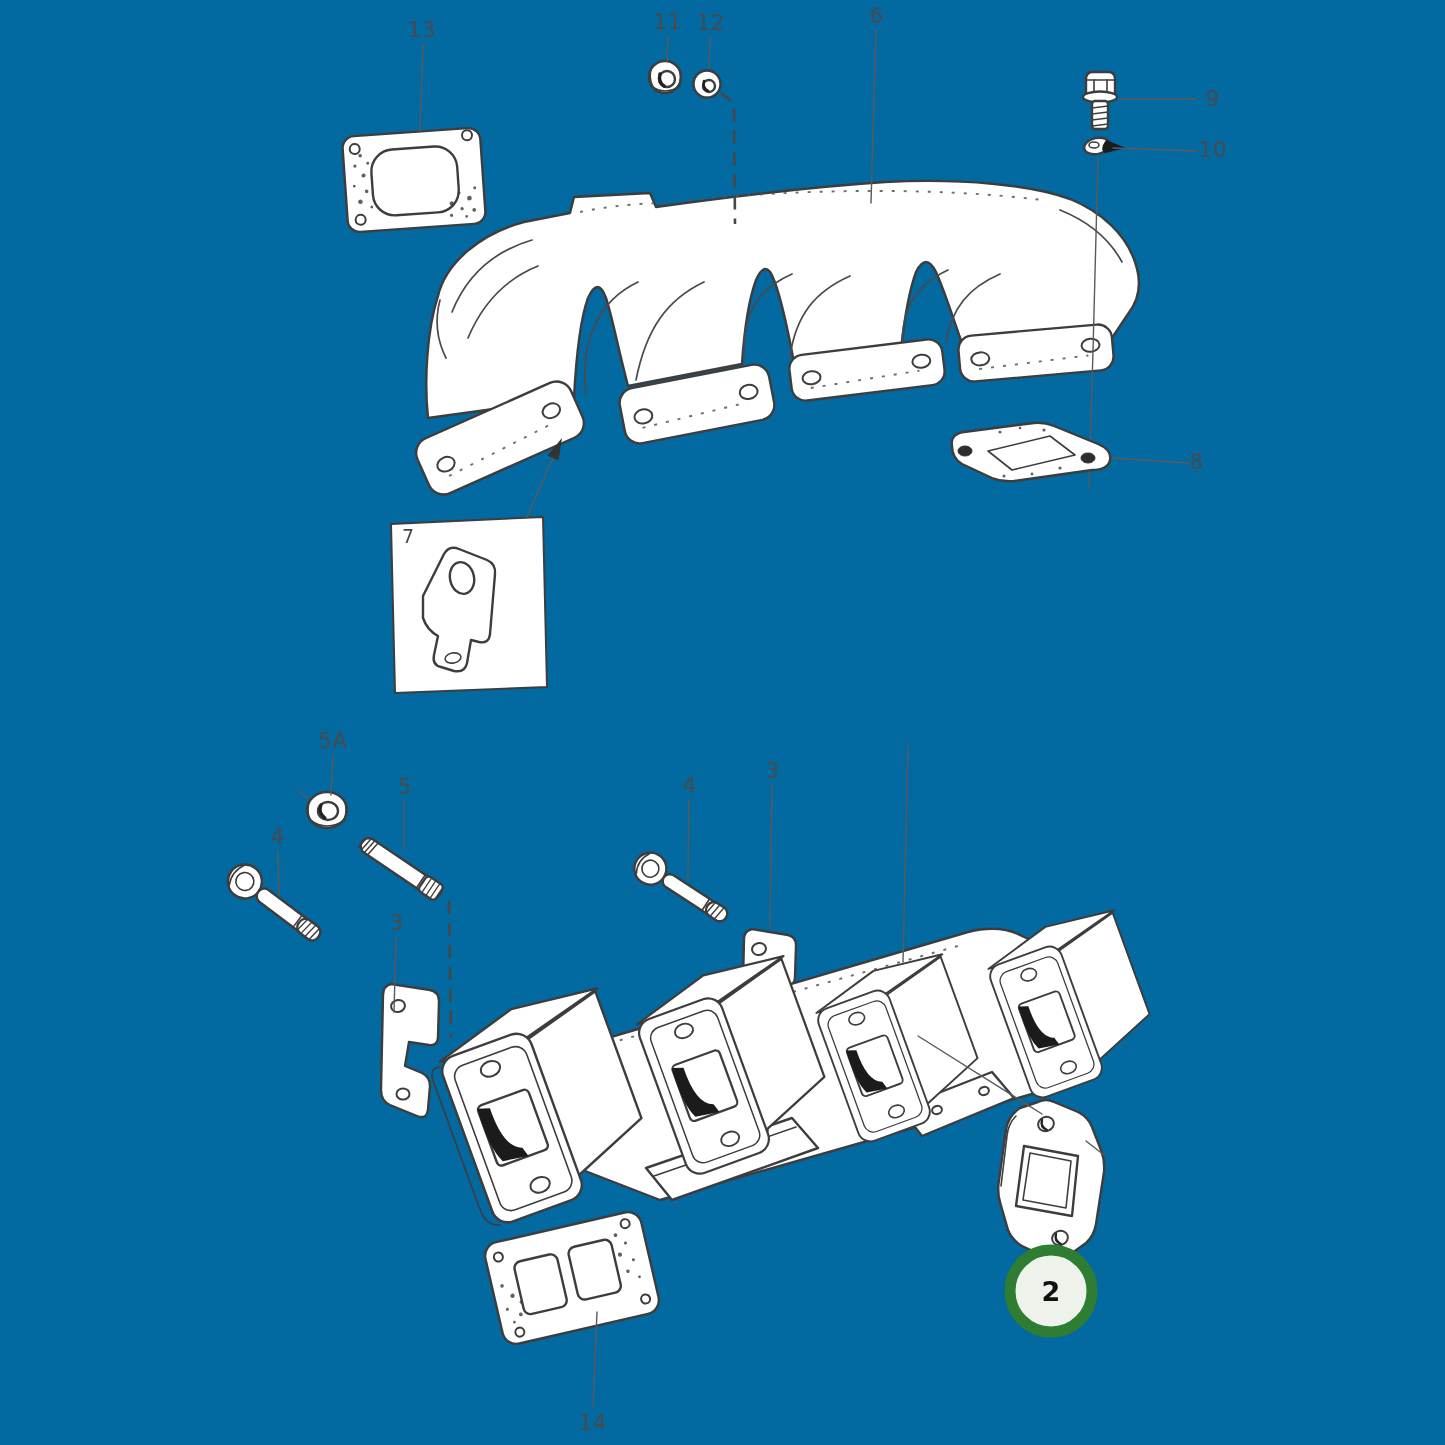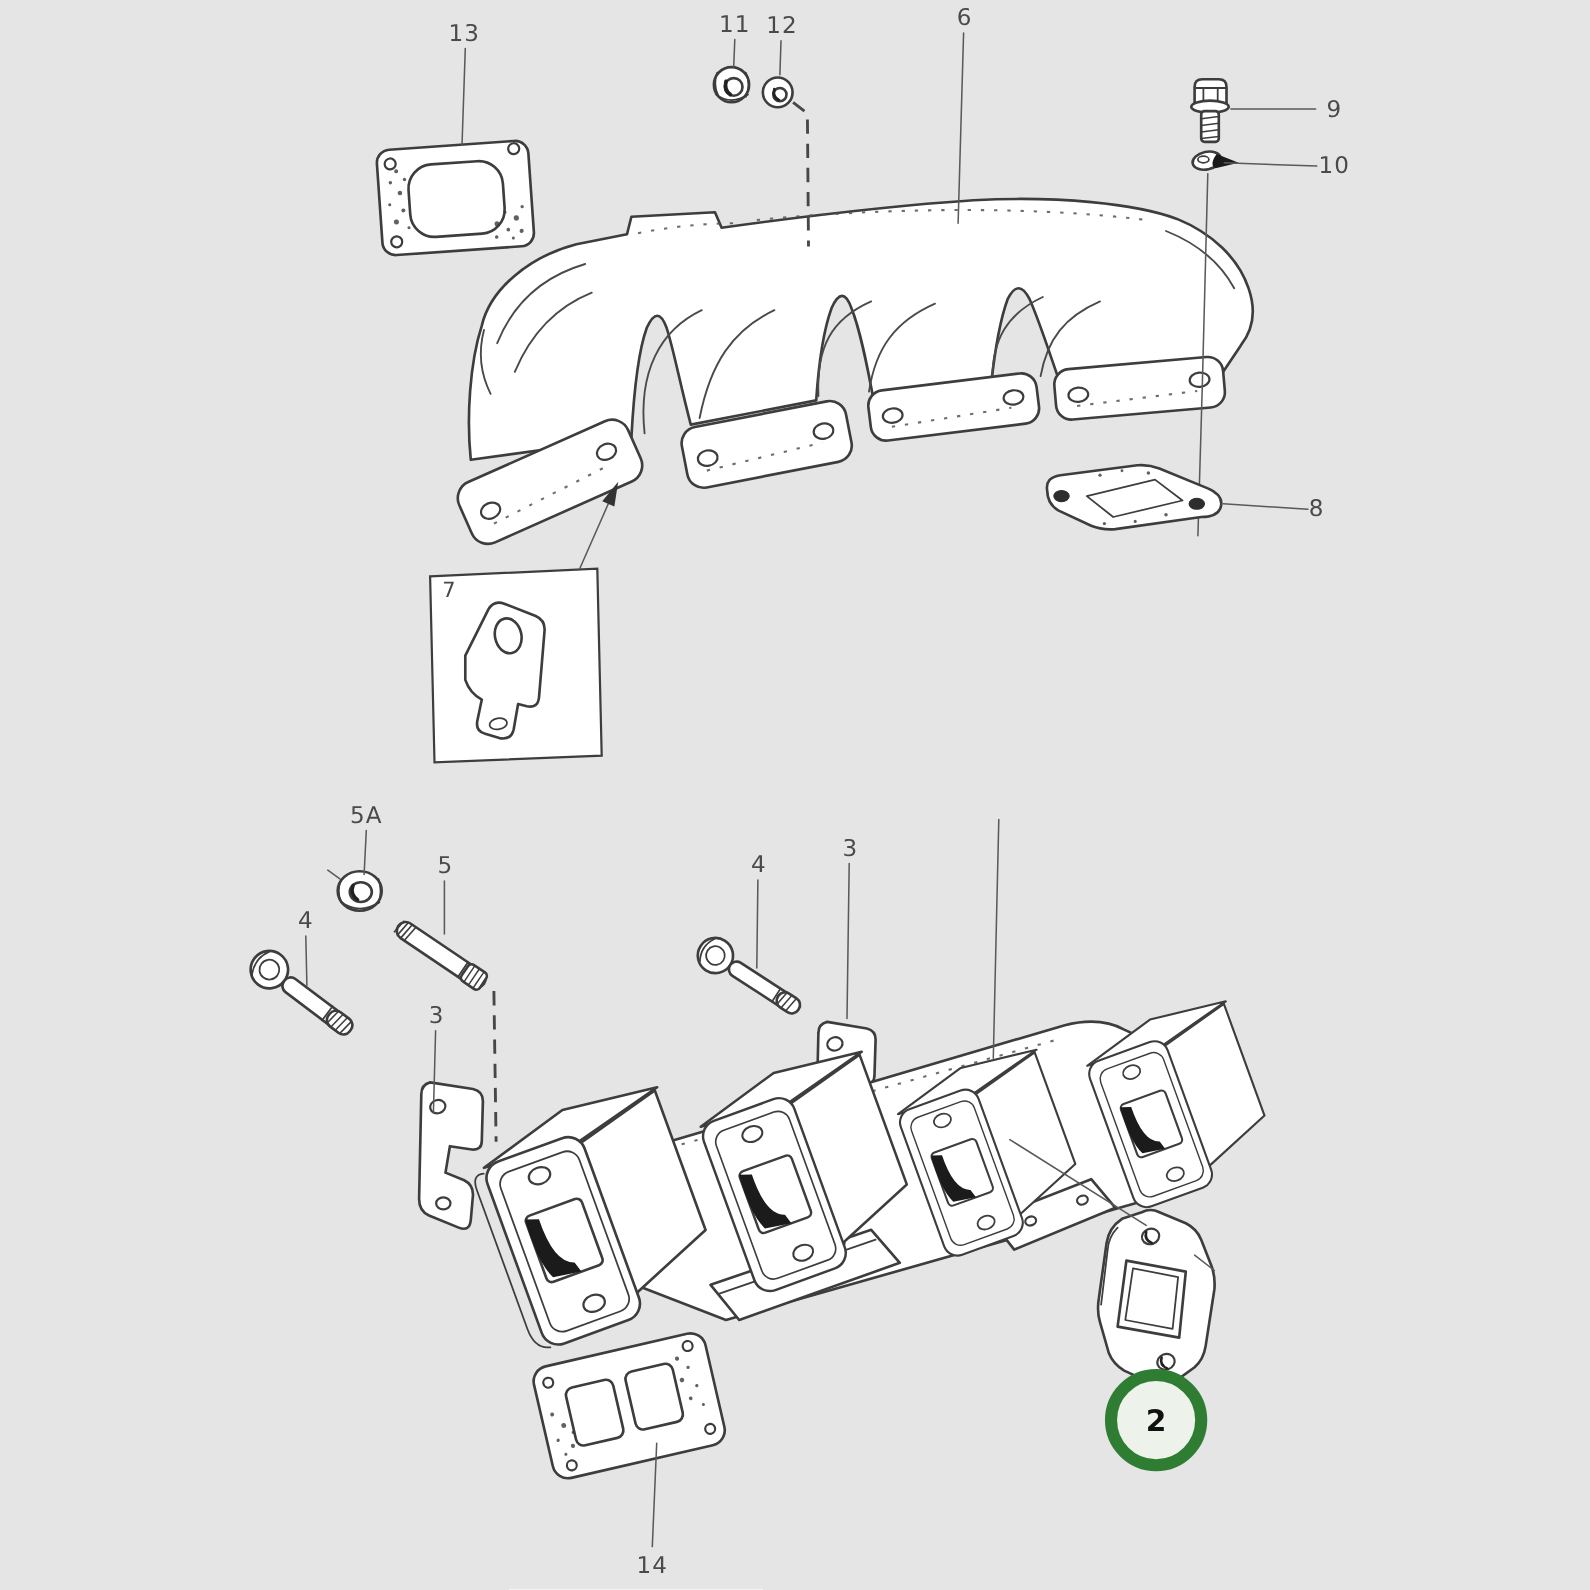--- a/index.html
+++ b/index.html
@@ -1,16 +1,16 @@
 <!DOCTYPE html>
 <html><head>
 <meta charset="utf-8">
 <style>
   html,body{margin:0;padding:0;background:#ffffff;}
-  .stage{position:relative;width:1445px;height:1445px;background:#e5e5e5;overflow:hidden;
+  .stage{position:relative;width:1445px;height:1445px;background:#0369a1;overflow:hidden;
          font-family:"DejaVu Sans","Liberation Sans",sans-serif;}
   svg{position:absolute;left:0;top:0;}
   .outline{fill:#ffffff;stroke:#3d3d3d;stroke-width:2.4;stroke-linejoin:round;stroke-linecap:round;}
   .outline-thin{fill:none;stroke:#3d3d3d;stroke-width:1.6;stroke-linejoin:round;stroke-linecap:round;}
   .decor{fill:none;stroke:#4a4a4a;stroke-width:1.7;stroke-linecap:round;}
   .hatch{fill:none;stroke:#555;stroke-width:1.9;stroke-dasharray:3 9;opacity:.85;}
   .leader{fill:none;stroke:#5a5a5a;stroke-width:1.4;stroke-linecap:round;}
   .leader-dashed{fill:none;stroke:#474747;stroke-width:2.6;stroke-dasharray:13 9;stroke-linecap:butt;}
   .hole{fill:#ffffff;stroke:#3d3d3d;stroke-width:2;}
   .hole-dark{fill:#2e2e2e;stroke:#2e2e2e;stroke-width:1;}

